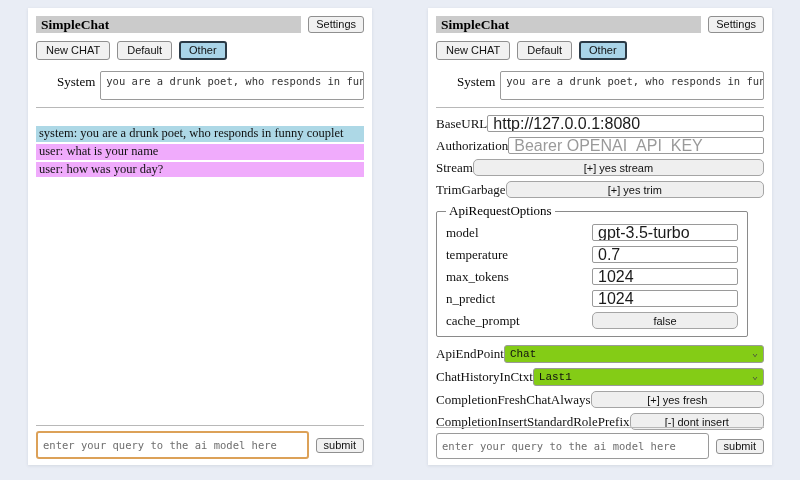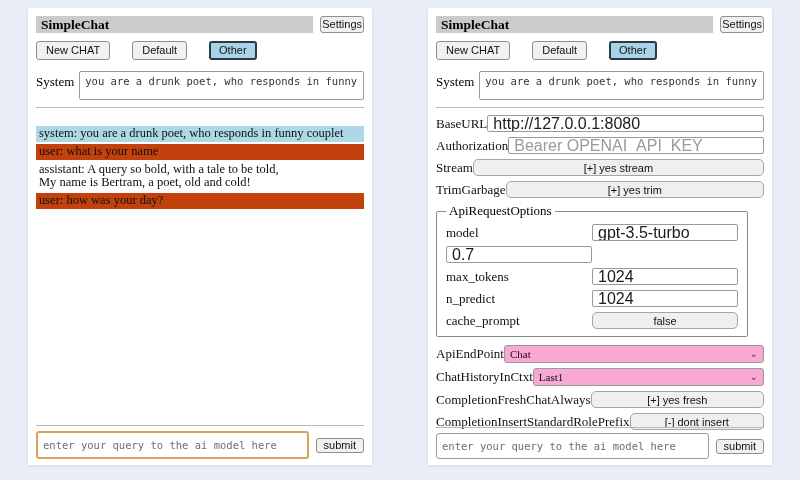--- a/index.html
+++ b/index.html
@@ -22,48 +22,48 @@
   .hdr { display:flex; gap:7px; align-items:flex-start; }
   .titlebar {
     flex:1; background:#cbcbcb; font-weight:bold; font-size:13.5px;
     padding:1px 5px; line-height:15px;
   }
   .btn {
     font-family:"Liberation Sans", sans-serif; font-size:11px;
     background:#f1f1f1; border:1px solid #8f8f8f; border-radius:3px;
     padding:1px 8px; color:#111; line-height:13px; cursor:pointer;
   }
-  .settings-btn { padding:1px 1px; }
-
-  
-  .tabs { display:flex; gap:22px; margin-top:8px; }
+  .settings-btn { padding:1px 7px; }
+
+  
+  .tabs { display:flex; gap:7px; margin-top:8px; }
   .tabs .btn { padding:2px 9px; }
   .tabs .btn.active {
     background:#a9d4e8; border:2px solid #2b3a46; padding:1px 8px;
   }
 
   
-  .system-row { display:flex; gap:5px; margin-top:11px; }
+  .system-row { display:flex; gap:5px; margin-top:11px;margin-left:21px; }
   .system-row .flabel { font-size:13px; padding-top:3px; }
   .sys-box {
     flex:1; border:1px solid #9a9a9a; border-radius:2px; height:29px;
     font-family:"DejaVu Sans Mono", monospace; font-size:10.5px;
     color:#333; padding:3px 5px; overflow:hidden; white-space:nowrap;
   }
 
   hr.sep { border:none; border-top:1px solid #b8b8b8; margin:7px 0 5px 0; }
 
   
   .chat-list { margin-top:18px; }
   .msg {
     font-size:12.5px; line-height:1.1; color:#101010;
     padding:1px 3px; margin-bottom:2px; white-space:pre-line;
   }
   .role-system { background:#add8e6; }
-  .role-user { background:#c2410c; }
+  .role-user { background:#f0abfc; }
   .role-assistant { background:transparent; }
 
   
   .query-area { position:absolute; left:8px; right:8px; bottom:6px; }
   .query-row { display:flex; gap:7px; align-items:center; }
   .query-input {
     flex:1; height:24px; border:1px solid #9a9a9a; border-radius:3px;
     font-family:"DejaVu Sans Mono", monospace; font-size:10.5px;
     color:#444; padding:12px 5px; outline:none; background:#fff;
   }
@@ -82,24 +82,24 @@
     color:#1a1a1a; padding:0 5px; background:#fff;
   }
   .txt-input::placeholder { color:#9a9a9a; }
   .toggle-btn {
     width:100%; height:17px; background:#efefef; border:1px solid #a5a5a5;
     border-radius:5px; font-family:"Liberation Sans", sans-serif;
     font-size:11px; color:#111; text-align:center; line-height:14px;
     padding:0; cursor:pointer;
   }
   .fake-select {
-    width:100%; height:18px; background:#f9a8d4; border:1px solid #9a9a9a;
+    width:100%; height:18px; background:#84cc16; border:1px solid #9a9a9a;
     border-radius:3px; display:flex; justify-content:space-between;
     align-items:center; padding:0 5px; cursor:pointer;
-    font-family:Liberation Serif, serif; font-size:11px; color:#111;
+    font-family:Liberation Mono, monospace; font-size:11px; color:#111;
   }
   .chev { font-size:10px; color:#444; line-height:10px; }
 
   fieldset.aro {
     border:1px solid #8a8a8a; border-radius:2px; margin:1px 16px 8px 0;
     padding:5px 9px 2px 9px;
   }
   fieldset.aro legend { font-size:13px; padding:0 3px; }
   fieldset.aro .ctl { width:146px; }
 </style>
@@ -121,22 +121,20 @@
   <div class="system-row">
     <span class="flabel">System</span>
     <div class="sys-box">you are a drunk poet, who responds in funny couplet</div>
   </div>
 
   <hr class="sep">
 
   <div class="chat-list">
     <div class="msg role-system">system: you are a drunk poet, who responds in funny couplet</div>
     <div class="msg role-user">user: what is your name</div>
-    <div class="msg role-assistant">assistant: A query so bold, with a tale to be told,
-My name is Bertram, a poet, old and cold!</div>
     <div class="msg role-user">user: how was your day?</div>
   </div>
 
   <div class="query-area">
     <hr class="sep">
     <div class="query-row">
       <input class="query-input focused" placeholder="enter your query to the ai model here" style="">
       <button class="btn submit-btn">submit</button>
     </div>
   </div>
@@ -185,20 +183,21 @@
 
     <fieldset class="aro">
       <legend>ApiRequestOptions</legend>
 
       <div class="srow">
         <span class="flabel">model</span>
         <input class="txt-input ctl" value="gpt-3.5-turbo" style="">
       </div>
 
       <div class="srow">
+        <span class="flabel">temperature</span>
         <input class="txt-input ctl" value="0.7" style="">
       </div>
 
       <div class="srow">
         <span class="flabel">max_tokens</span>
         <input class="txt-input ctl" value="1024" style="">
       </div>
 
       <div class="srow">
         <span class="flabel">n_predict</span>

